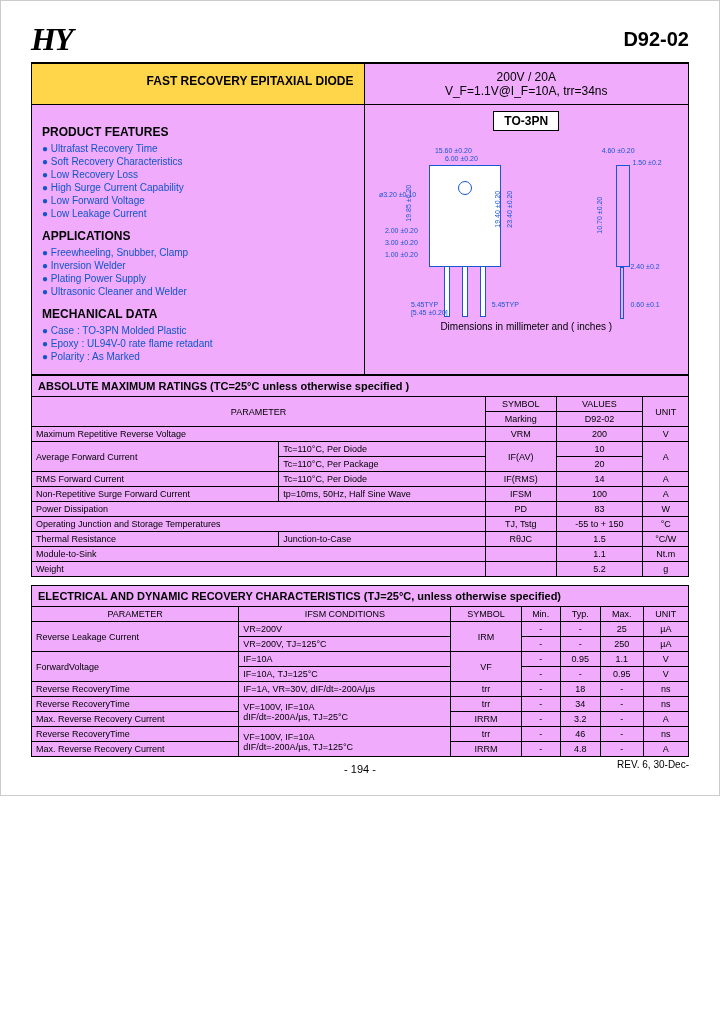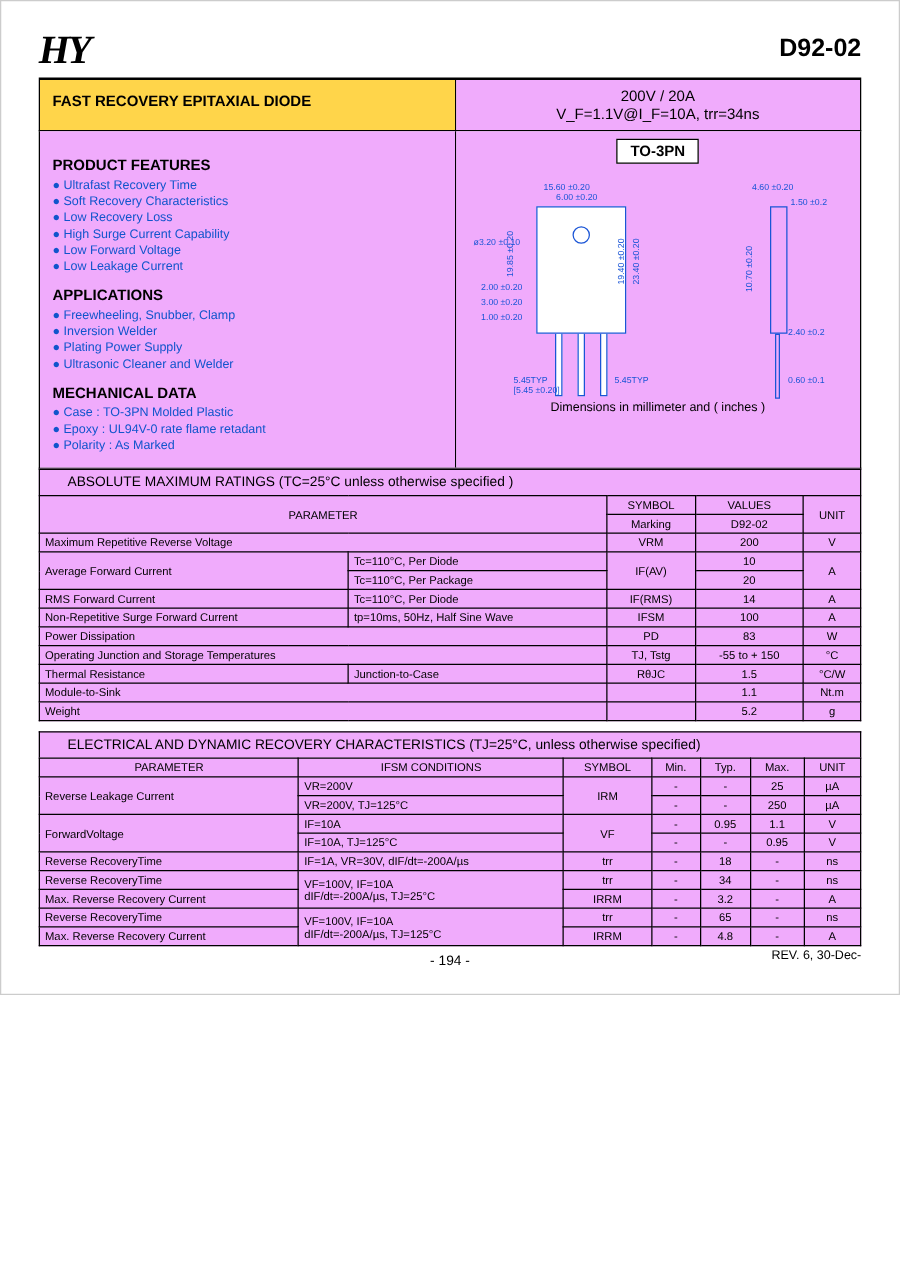--- a/index.html
+++ b/index.html
@@ -3,30 +3,30 @@
 <meta charset="utf-8">
 <style>
 body{margin:0;font-family:Arial,sans-serif;font-size:10px;color:#000;background:#fff;width:720px}
 .page{border:1px solid #ccc;background:#fff;padding:20px 30px}
 .header{display:flex;justify-content:space-between;align-items:center;border-bottom:2px solid #000;padding-bottom:4px}
 .logo{font-family:'Times New Roman',serif;font-size:32px;font-weight:bold;font-style:italic;letter-spacing:-2px}
 .partno{font-size:20px;font-weight:bold}
 .deep-yellow{background:#ffd54a}
 .light-yellow{background:#f0abfc}
 .top-section{display:flex;border:1px solid #000;border-top:none}
-.title-box{flex:1;text-align:left;font-size:12px;font-weight:bold;padding:10px;border-right:1px solid #000}
+.title-box{flex:1;text-align:right;font-size:12px;font-weight:bold;padding:10px;border-right:1px solid #000}
 .specs-box{flex:1;text-align:center;font-size:12px;padding:6px}
 .mid-section{display:flex;border:1px solid #000;border-top:none}
 .left-col{flex:1;padding:10px;border-right:1px solid #000}
 .right-col{flex:1;padding:6px;text-align:center}
 .pkg-label{display:inline-block;border:1px solid #000;background:#fff;padding:2px 10px;font-size:12px;font-weight:bold;margin-bottom:6px}
 h3{font-size:12px;font-weight:bold;margin:10px 0 4px;color:#000}
 .bullet{color:#15c;margin:2px 0;font-size:10px}
 .bullet::before{content:"● ";color:#15c}
-.sec-title{font-size:11px;font-weight:normal;padding:4px 22px;border:1px solid #000;border-bottom:none}
+.sec-title{font-size:11px;font-weight:bold;padding:4px 6px;border:1px solid #000;border-bottom:none}
 table{width:100%;border-collapse:collapse;font-size:9px}
 td,th{border:1px solid #000;padding:2px 4px;text-align:center}
 td.l{text-align:left}
 .footer{text-align:center;font-size:11px;margin-top:6px;position:relative}
 .rev{position:absolute;right:0;top:-4px;font-size:10px}
 .diagram{font-size:8px;color:#1a55d6;line-height:1.2;padding:8px}
 .pkg-draw{display:flex;justify-content:space-around;align-items:flex-start;gap:20px}
 .pkg-front{width:100px;height:160px;position:relative}
 .pkg-body{width:70px;height:100px;border:1px solid #1a55d6;background:#fff;margin:20px auto 0;position:relative}
 .pkg-body::before{content:"";position:absolute;top:15px;left:50%;transform:translateX(-50%);width:12px;height:12px;border:1px solid #1a55d6;border-radius:50%}
@@ -262,21 +262,21 @@
           <td>-</td>
           <td>3.2</td>
           <td>-</td>
           <td>A</td>
         </tr>
         <tr>
           <td class="l">Reverse RecoveryTime</td>
           <td class="l" rowspan="2">VF=100V, IF=10A<br>dIF/dt=-200A/µs, TJ=125°C</td>
           <td>trr</td>
           <td>-</td>
-          <td>65</td>
+          <td>46</td>
           <td>-</td>
           <td>ns</td>
         </tr>
         <tr>
           <td class="l">Max. Reverse Recovery Current</td>
           <td>IRRM</td>
           <td>-</td>
           <td>4.8</td>
           <td>-</td>
           <td>A</td>

